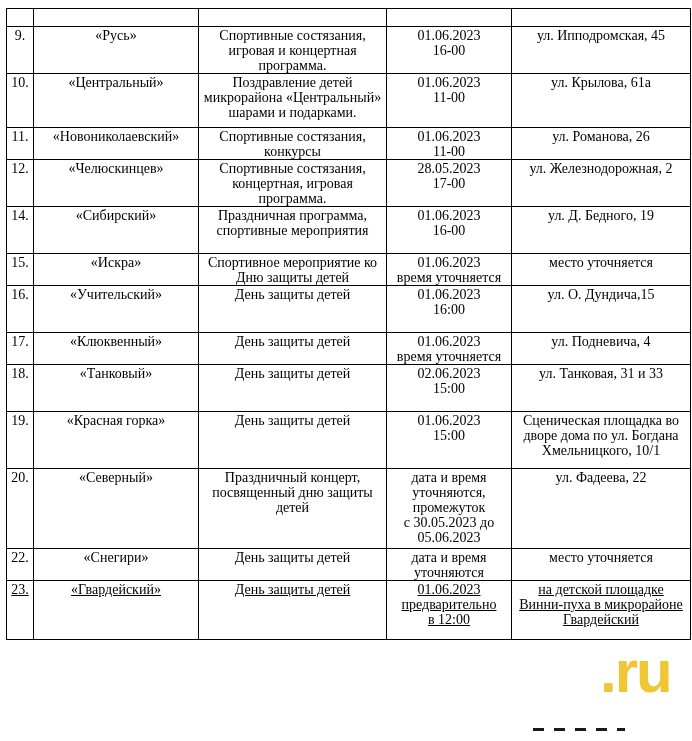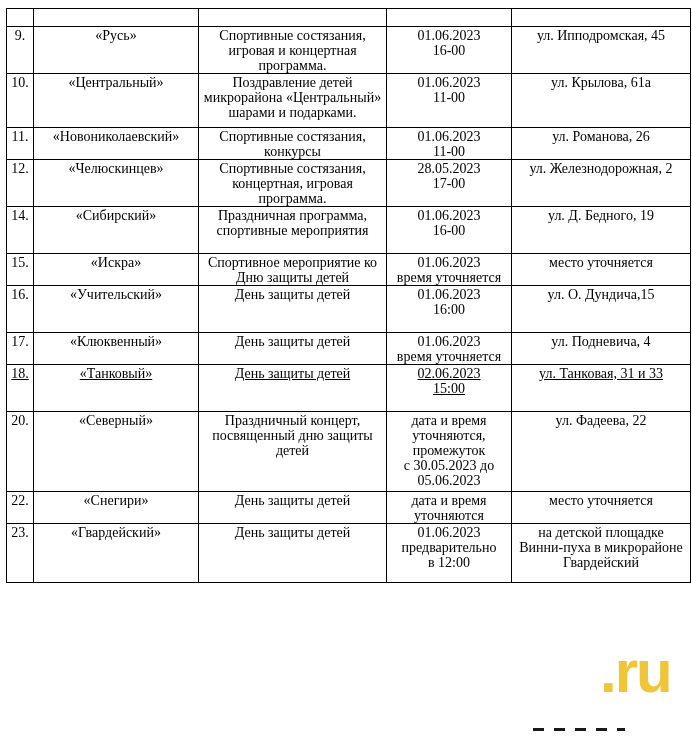--- a/index.html
+++ b/index.html
@@ -166,27 +166,37 @@
     <td>ул. О. Дундича,15</td>
   </tr>
       <tr style="height: 32px;">
     <td>17.</td>
     <td>«Клюквенный»</td>
     <td>День защиты детей</td>
     <td>01.06.2023
 время уточняется</td>
     <td>ул. Подневича, 4</td>
   </tr>
-      <tr style="height: 47px; text-decoration: underline;">
+      <tr style="height: 47px;">
     <td>18.</td>
     <td>«Танковый»</td>
     <td>День защиты детей</td>
     <td>02.06.2023
 15:00</td>
     <td>ул. Танковая, 31 и 33</td>
+  </tr>
+      <tr style="height: 57px;">
+    <td>19.</td>
+    <td>«Красная горка»</td>
+    <td>День защиты детей</td>
+    <td>01.06.2023
+15:00</td>
+    <td>Сценическая площадка во
+дворе дома по ул. Богдана
+Хмельницкого, 10/1</td>
   </tr>
       <tr style="height: 80px;">
     <td>20.</td>
     <td>«Северный»</td>
     <td>Праздничный концерт,
 посвященный дню защиты
 детей</td>
     <td>дата и время
 уточняются,
 промежуток
@@ -195,21 +205,21 @@
     <td>ул. Фадеева, 22</td>
   </tr>
       <tr style="height: 32px; padding-left: 36px;">
     <td>22.</td>
     <td>«Снегири»</td>
     <td>День защиты детей</td>
     <td>дата и время
 уточняются</td>
     <td>место уточняется</td>
   </tr>
-      <tr style="height: 59px;">
+      <tr style="height: 59px; text-decoration: underline;">
     <td>23.</td>
     <td>«Гвардейский»</td>
     <td>День защиты детей</td>
     <td>01.06.2023
 предварительно
 в 12:00</td>
     <td>на детской площадке
 Винни-пуха в микрорайоне
 Гвардейский</td>
   </tr>

